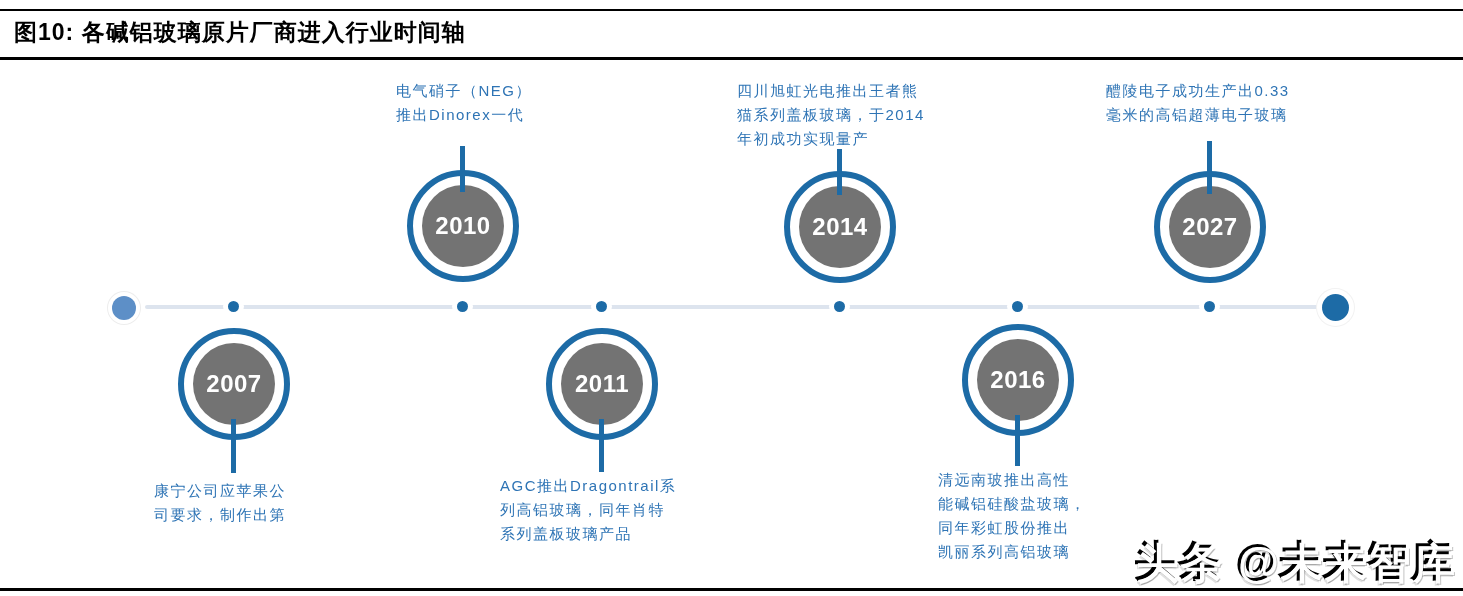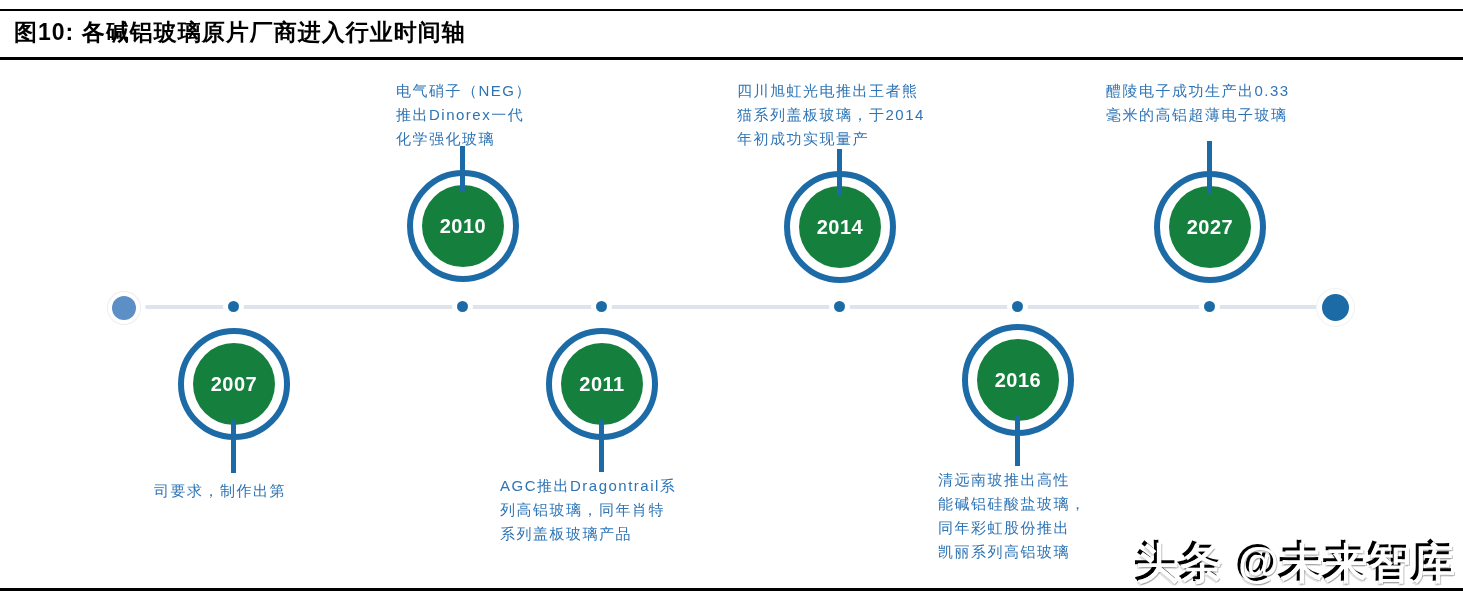--- a/index.html
+++ b/index.html
@@ -29,23 +29,23 @@
   .dot{
     position:absolute;width:11px;height:11px;border-radius:50%;background:#1d6ba6;
     box-shadow:0 0 0 5px #fff;top:301px;
   }
   
   .node{
     position:absolute;width:100px;height:100px;border:6px solid #1d6ba6;border-radius:50%;
     display:flex;align-items:center;justify-content:center;background:#fff;
   }
   .node-inner{
-    width:82px;height:82px;border-radius:50%;background:#15803d;color:#fff;
+    width:82px;height:82px;border-radius:50%;background:#737373;color:#fff;
     display:flex;align-items:center;justify-content:center;
-    font-size:20px;font-weight:bold;letter-spacing:0.5px;
+    font-size:24px;font-weight:bold;letter-spacing:0.5px;
   }
   .stem{position:absolute;width:5px;background:#1d6ba6;z-index:3;}
   
   .note{
     position:absolute;color:#2e74b5;font-size:15px;line-height:24px;
     letter-spacing:1.5px;white-space:nowrap;
   }
   .watermark{
     position:absolute;top:536px;right:6px;font-size:42px;font-weight:bold;
     color:#fff;letter-spacing:2px;white-space:nowrap;
@@ -93,26 +93,26 @@
   </div>
 
   <div class="stem" style="left:231px;top:419px;height:54px;"></div>
   <div class="stem" style="left:460px;top:146px;height:46px;"></div>
   <div class="stem" style="left:599px;top:419px;height:53px;"></div>
   <div class="stem" style="left:837px;top:149px;height:46px;"></div>
   <div class="stem" style="left:1015px;top:415px;height:51px;"></div>
   <div class="stem" style="left:1207px;top:141px;height:53px;"></div>
 
   <div class="note" style="left:154px;top:479px;">
+    <div>康宁公司应苹果公</div>
     <div>司要求，制作出第</div>
   </div>
   <div class="note" style="left:396px;top:79px;">
     <div>电气硝子（NEG）</div>
     <div>推出Dinorex一代</div>
-    <div>化学强化玻璃</div>
   </div>
   <div class="note" style="left:500px;top:474px;">
     <div>AGC推出Dragontrail系</div>
     <div>列高铝玻璃，同年肖特</div>
     <div>系列盖板玻璃产品</div>
   </div>
   <div class="note" style="left:737px;top:79px;">
     <div>四川旭虹光电推出王者熊</div>
     <div>猫系列盖板玻璃，于2014</div>
     <div>年初成功实现量产</div>

